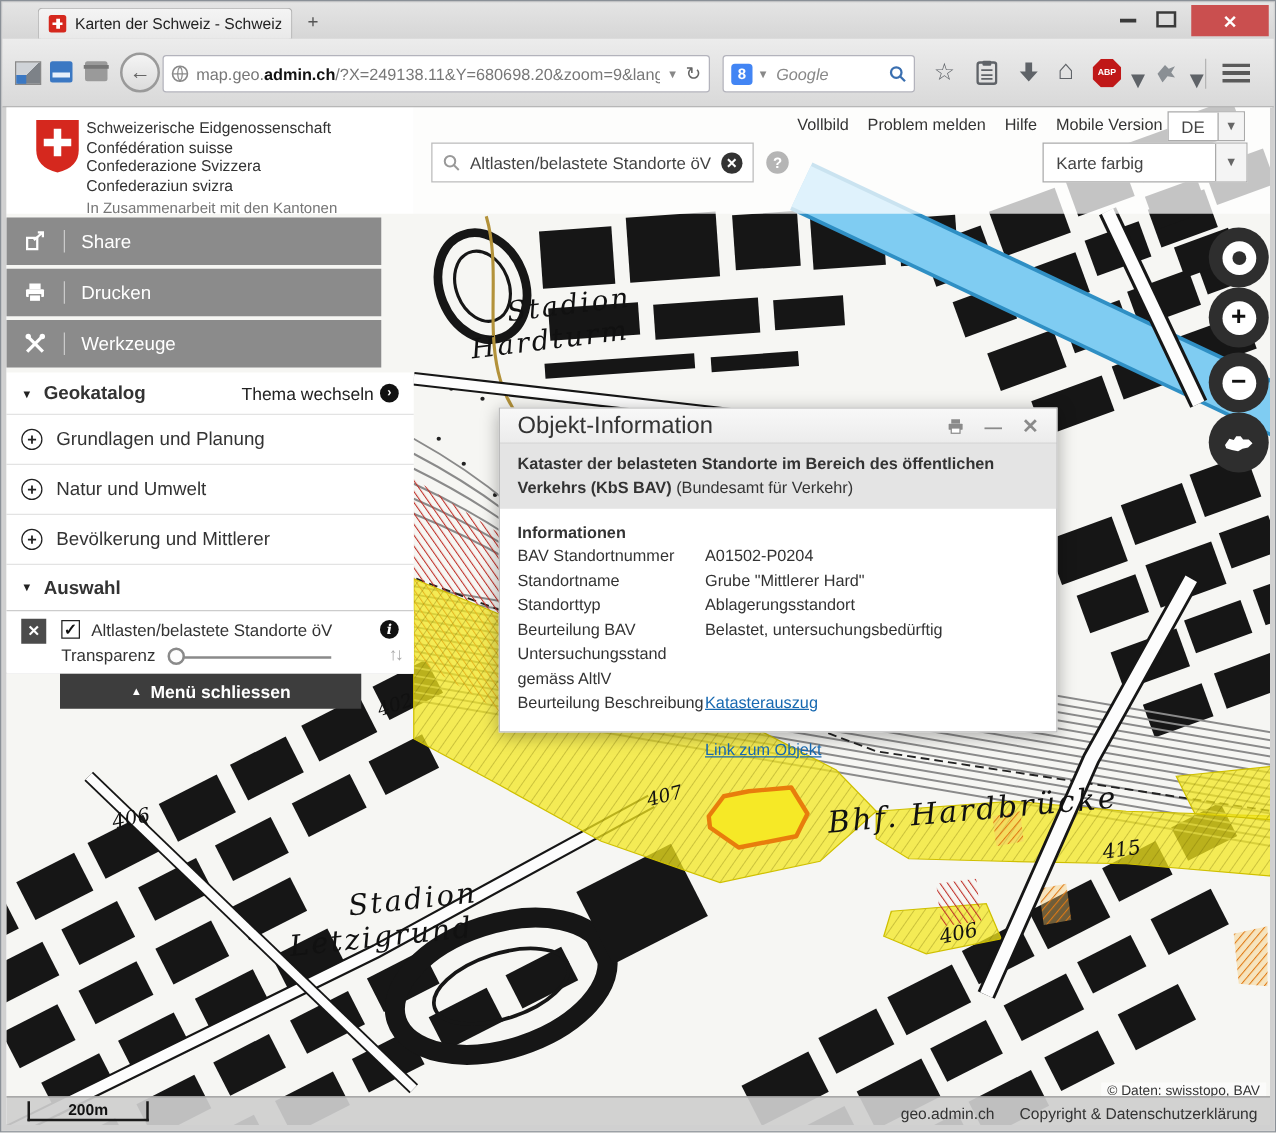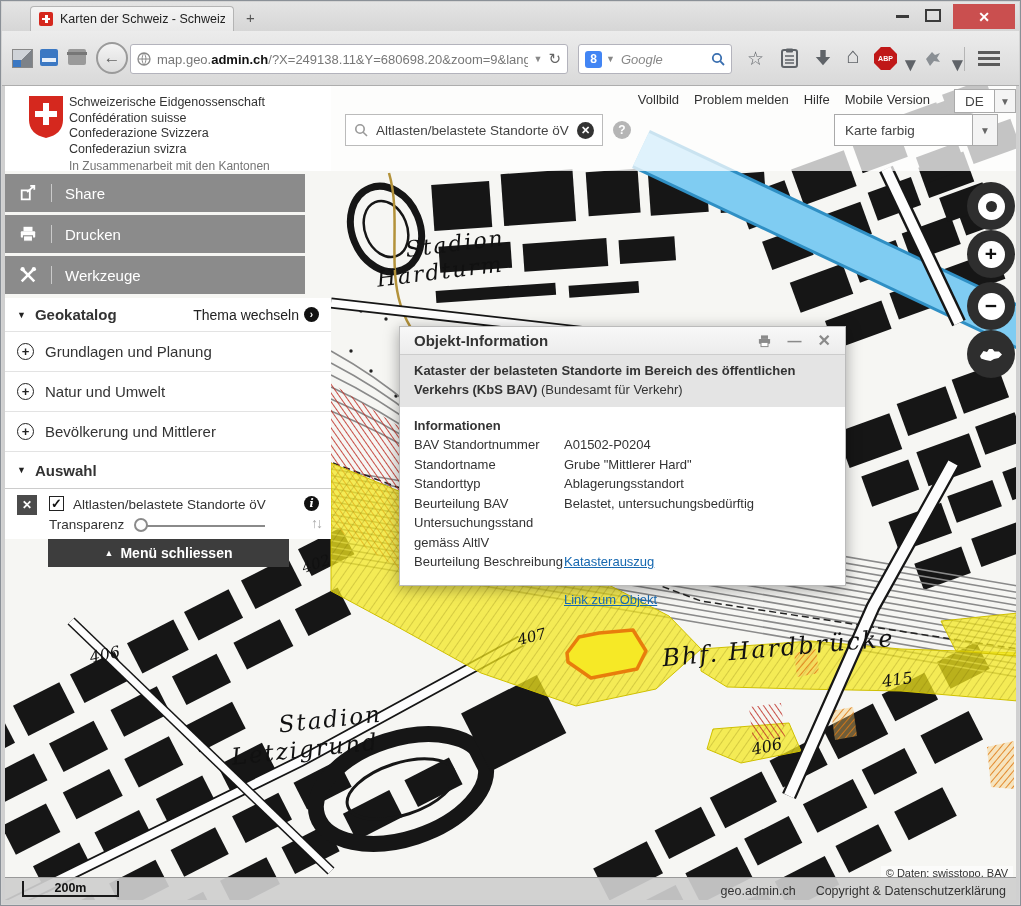--- a/index.html
+++ b/index.html
@@ -63,21 +63,21 @@
   
   .hdr{position:absolute;left:0;top:0;width:326px;height:85px;background:#fff;}
   .orgtxt{position:absolute;left:64px;top:9px;font-size:12.5px;color:#333;line-height:15.5px;}
   .tagline{position:absolute;left:64px;top:73px;font-size:12px;color:#757575;}
   
   .topnav{position:absolute;left:670px;top:6px;width:255px;display:flex;gap:15px;font-size:13px;color:#333;justify-content:flex-end;}
   .topnav span{cursor:pointer;white-space:nowrap;}
   .selbox{background:#fff;border:1px solid #aaa;display:flex;align-items:center;box-sizing:border-box;}
   .selbox .val{flex:1;padding:0 10px;font-size:13.5px;color:#444;white-space:nowrap;}
   .selbox .cbox{width:24px;align-self:stretch;border-left:1px solid #aaa;display:flex;align-items:center;justify-content:center;color:#666;font-size:10px;background:#f4f4f4;}
-  .lang-sel{left:929px;top:3px;width:62px;height:24px;margin-left:20px;}
+  .lang-sel{left:929px;top:3px;width:62px;height:24px;}
   .style-sel{left:829px;top:28px;width:164px;height:32px;}
   
   .mapsearch{position:absolute;left:340px;top:28px;width:258px;height:32px;background:#fff;border:1px solid #bbb;
              box-sizing:border-box;display:flex;align-items:center;padding:0 8px;gap:6px;}
   .mapsearch input{border:none;outline:none;flex:1;min-width:0;font-size:13.5px;color:#444;font-family:"Liberation Sans",sans-serif;}
   .clearbtn{width:17px;height:17px;border-radius:50%;background:#333;color:#fff;font-size:11px;font-weight:bold;
             display:flex;align-items:center;justify-content:center;flex:0 0 17px;}
   .helpbtn{position:absolute;left:608px;top:35px;width:18px;height:18px;border-radius:50%;background:#b5b5b5;
            color:#fff;font-size:12px;font-weight:bold;display:flex;align-items:center;justify-content:center;}
   
@@ -106,21 +106,21 @@
   .thumb{position:absolute;left:-3px;top:-7px;width:14px;height:14px;border-radius:50%;background:#fdfdfd;border:2px solid #8a8a8a;box-sizing:border-box;}
   .updown{position:absolute;right:10px;top:26px;font-size:14px;font-weight:bold;color:#a9a9a9;letter-spacing:-2px;}
   .closemenu{position:absolute;left:43px;top:453px;width:241px;height:28px;background:#3d3d3d;color:#fff;
              font-size:14px;font-weight:bold;display:flex;align-items:center;justify-content:center;gap:7px;}
   .closemenu .tri{color:#fff;margin:0;}
   
   .popup{position:absolute;left:394px;top:240px;width:447px;height:260px;background:#fff;border:1px solid #bbb;
          box-shadow:0 3px 14px rgba(0,0,0,.35);box-sizing:border-box;}
   .pop-title{height:28px;background:linear-gradient(#f8f8f8,#ececec);border-bottom:1px solid #ccc;display:flex;align-items:center;
              padding:0 14px;box-sizing:border-box;}
-  .pop-title .t{font-size:15px;color:#333;flex:1;font-weight:bold;}
+  .pop-title .t{font-size:19px;color:#333;flex:1;}
   .pop-ic{color:#8a8a8a;margin-left:16px;font-size:14px;font-weight:bold;display:flex;align-items:center;}
   .pop-sub{background:#e4e4e4;padding:7px 14px;font-size:13px;color:#333;line-height:1.45;}
   .pop-body{padding:9px 14px;font-size:13px;color:#333;line-height:1.5;}
   .irow{display:flex;}
   .irow .l{width:150px;flex:0 0 150px;}
   .irow .v{flex:1;}
   a.plink{color:#1668b0;text-decoration:underline;}
   
   .mapctl{position:absolute;width:48px;height:48px;border-radius:50%;background:#2e2e2e;display:flex;align-items:center;justify-content:center;}
   .ctl-in{width:27px;height:27px;border-radius:50%;background:#fff;display:flex;align-items:center;justify-content:center;

